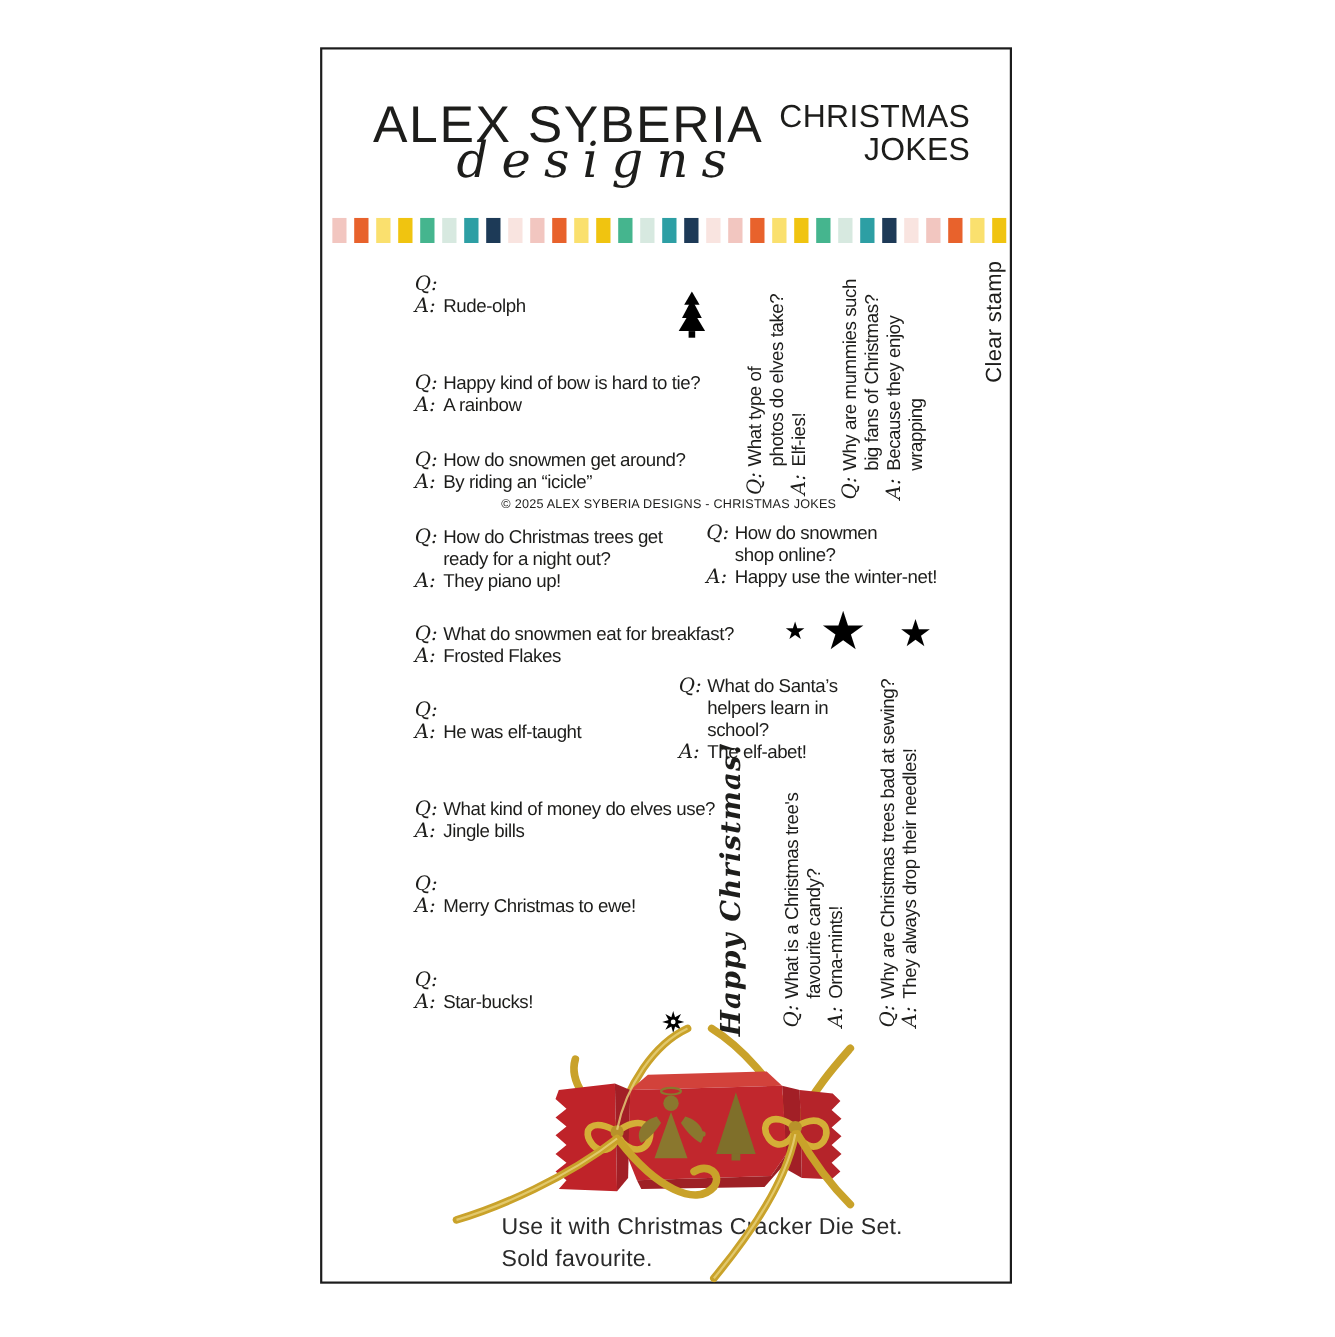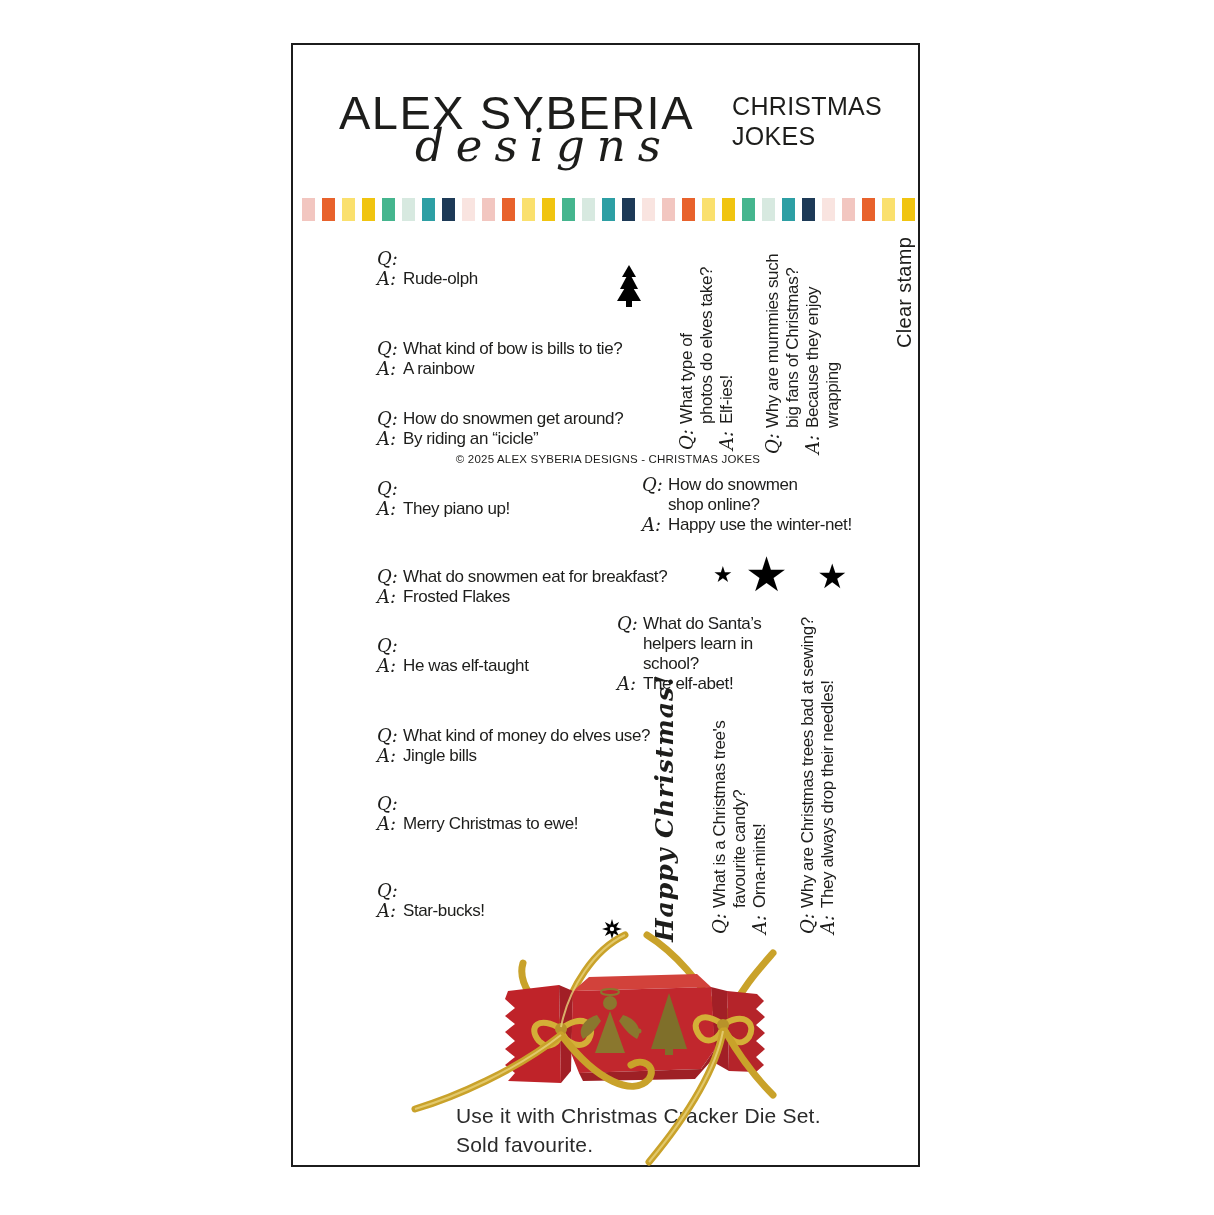--- a/index.html
+++ b/index.html
@@ -3,21 +3,21 @@
 <meta charset="utf-8">
 <style>
   html,body{margin:0;padding:0;background:#ffffff;}
   body{width:1214px;height:1215px;position:relative;font-family:"Liberation Sans",sans-serif;color:#1d1d1b;overflow:hidden;}
   .card{position:absolute;left:291px;top:43px;width:629px;height:1124px;background:#fff;border:2px solid #1c1c1c;box-sizing:border-box;}
   .abs{position:absolute;}
 
   
   .brand-name{left:46px;top:40px;font-size:47px;font-weight:200;letter-spacing:1.5px;white-space:nowrap;text-align:center;}
   .brand-script{left:122px;top:74px;font-family:"DejaVu Serif",serif;font-style:italic;font-size:45px;letter-spacing:12px;white-space:nowrap;}
-  .product-title{right:36px;top:46px;font-size:25px;line-height:30px;font-weight:500;letter-spacing:.3px;}
+  .product-title{right:36px;top:46px;text-align:right;font-size:29px;line-height:30px;font-weight:500;letter-spacing:.3px;}
 
   
   .strip{left:9px;top:153px;display:flex;gap:7px;height:23px;overflow:hidden;width:613px;}
   .sq{width:13px;height:23px;flex:none;}
 
   
   .vtext{transform:rotate(-90deg);transform-origin:0 0;white-space:nowrap;}
   .clear-stamp{left:600px;top:303px;font-size:20px;letter-spacing:.3px;}
 
   
@@ -99,40 +99,41 @@
         <span class="pfx">Q:</span>
       </div>
       <div class="qa">
         <span class="pfx">A:</span>
         <span class="txt">Rude-olph</span>
       </div>
     </div>
   <div class="joke" style="left:84px;top:294px">
       <div class="qa">
         <span class="pfx">Q:</span>
-        <span class="txt">What kind of bow is bills to tie?</span>
+        <span class="txt">Happy kind of bow is hard to tie?</span>
       </div>
       <div class="qa">
         <span class="pfx">A:</span>
         <span class="txt">A rainbow</span>
       </div>
     </div>
   <div class="joke" style="left:84px;top:364px">
       <div class="qa">
         <span class="pfx">Q:</span>
         <span class="txt">How do snowmen get around?</span>
       </div>
       <div class="qa">
         <span class="pfx">A:</span>
         <span class="txt">By riding an “icicle”</span>
       </div>
     </div>
   <div class="joke" style="left:84px;top:434px">
       <div class="qa">
         <span class="pfx">Q:</span>
+        <span class="txt">How do Christmas trees get<br>ready for a night out?</span>
       </div>
       <div class="qa">
         <span class="pfx">A:</span>
         <span class="txt">They piano up!</span>
       </div>
     </div>
   <div class="joke" style="left:349px;top:430px">
       <div class="qa">
         <span class="pfx">Q:</span>
         <span class="txt">How do snowmen<br>shop online?</span>

